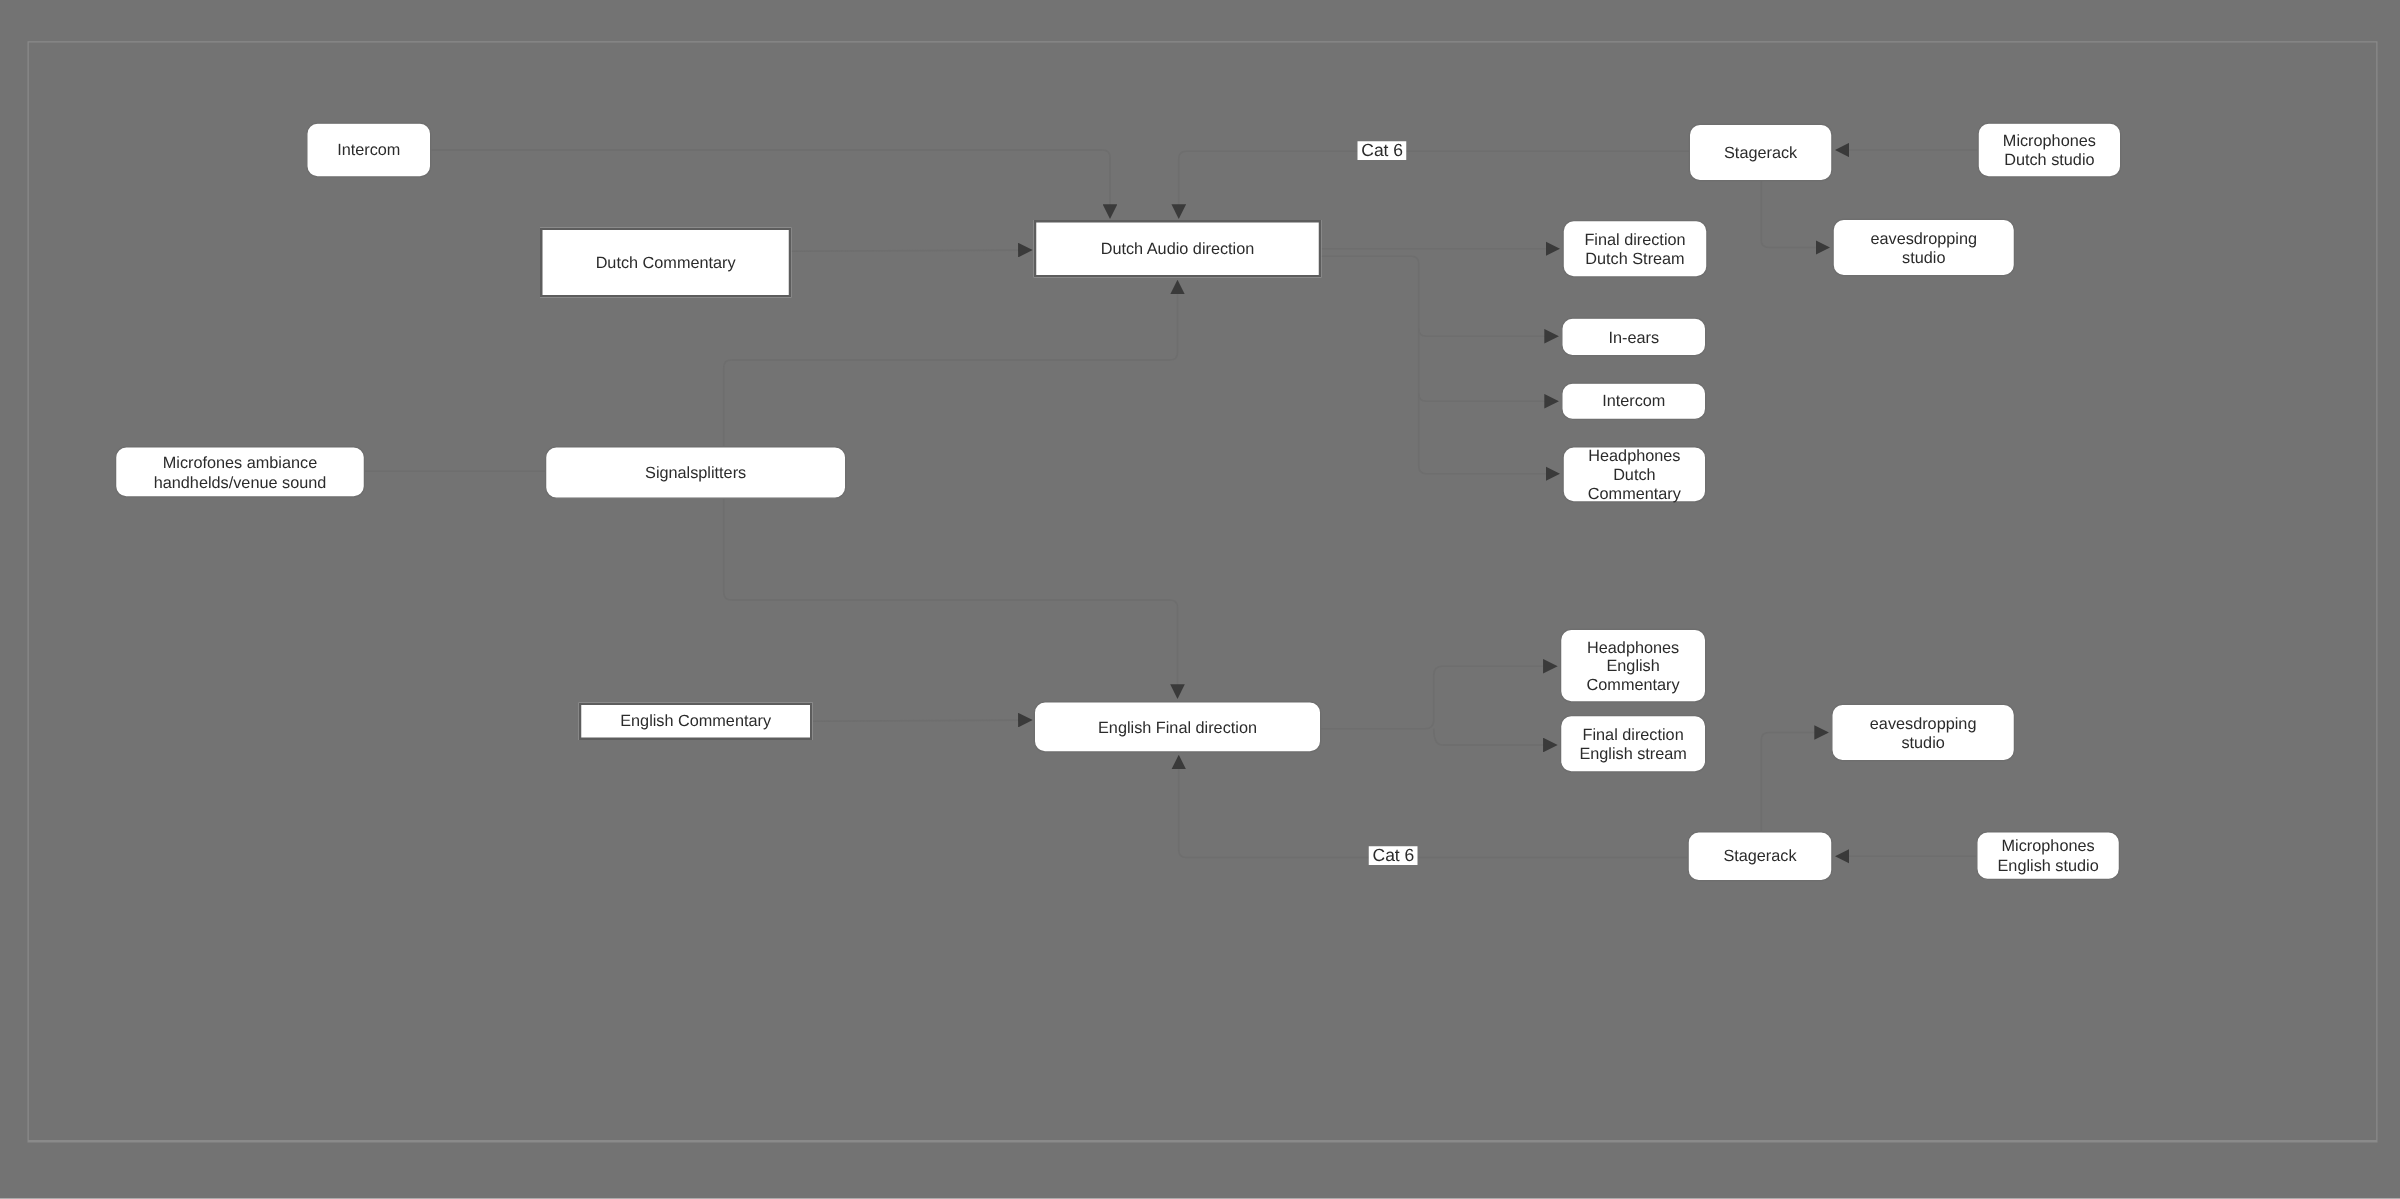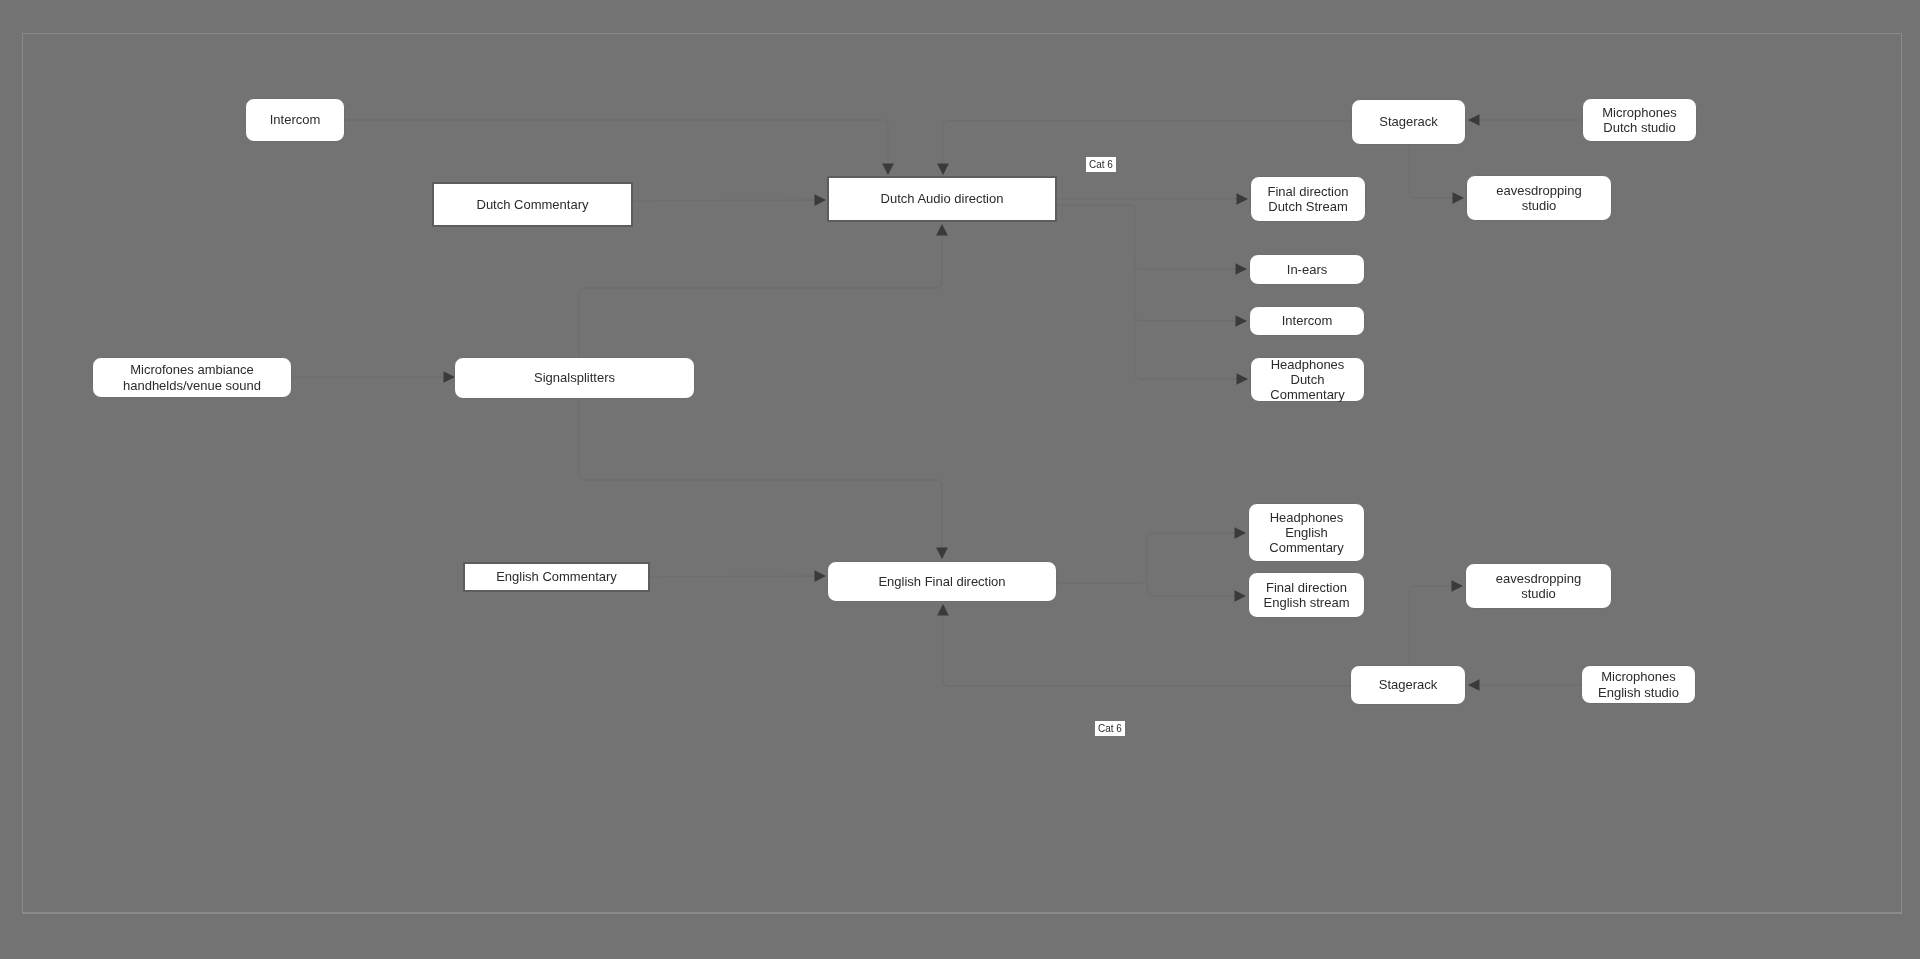--- a/index.html
+++ b/index.html
@@ -49,26 +49,25 @@
     white-space: pre-line;
     z-index: 2;
   }
   .node.sharp {
     border-radius: 0;
     border: 2px solid #5d5d5d;
   }
   .edge-label {
     position: absolute;
     background: #ffffff;
-    font-size: 10px;
+    font-size: 14px;
     color: #2b2b2b;
     padding: 0 3px;
     z-index: 3;
     line-height: 15px;
-    margin-top: 44px;
   }
 </style>
 </head>
 <body>
 
 <div id="canvas">
 
   <div id="frame"></div>
 
   <svg id="edges-svg" viewBox="0 0 1920 959" xmlns="http://www.w3.org/2000/svg">
@@ -113,21 +112,21 @@
       <path d="M 1581 685 L 1469 685" marker-end="url(#arr)"></path>
 
       <path d="M 1409 665 L 1409 592 Q 1409 586 1415 586 L 1462 586" marker-end="url(#arr)"></path>
     </g>
 
     <polygon points="1044,198 1055,202 1044,206" fill="#3a3a3a"></polygon>
   </svg>
 
   <div class="node" style="left:245px; top:98px; width:100px; height:44px;">Intercom</div>
 
-  <div class="node sharp" style="left:432px; top:182px; width:201px; height:45px;">Dutch Commentary</div>
+  <div class="node sharp" style="left:432px; top:182px; width:201px; height:56px;">Dutch Commentary</div>
 
   <div class="node sharp" style="left:827px; top:176px; width:230px; height:46px;">Dutch Audio direction</div>
 
   <div class="node" style="left:1351px; top:99px; width:115px; height:46px;">Stagerack</div>
 
   <div class="node" style="left:1582px; top:98px; width:115px; height:44px;">Microphones
 Dutch studio</div>
 
   <div class="node" style="left:1466px; top:175px; width:146px; height:46px;">eavesdropping
 studio</div>
@@ -139,21 +138,21 @@
 
   <div class="node" style="left:1249px; top:306px; width:116px; height:30px;">Intercom</div>
 
   <div class="node" style="left:1250px; top:357px; width:115px; height:45px;">Headphones
 Dutch
 Commentary</div>
 
   <div class="node" style="left:92px; top:357px; width:200px; height:41px;">Microfones ambiance
 handhelds/venue sound</div>
 
-  <div class="node" style="left:454px; top:357px; width:241px; height:42px;">Signalsplitters</div>
+  <div class="node" style="left:436px; top:357px; width:241px; height:42px;">Signalsplitters</div>
 
   <div class="node sharp" style="left:463px; top:562px; width:187px; height:30px;">English Commentary</div>
 
   <div class="node" style="left:827px; top:561px; width:230px; height:41px;">English Final direction</div>
 
   <div class="node" style="left:1248px; top:503px; width:117px; height:59px;">Headphones
 English
 Commentary</div>
 
   <div class="node" style="left:1248px; top:572px; width:117px; height:46px;">Final direction

